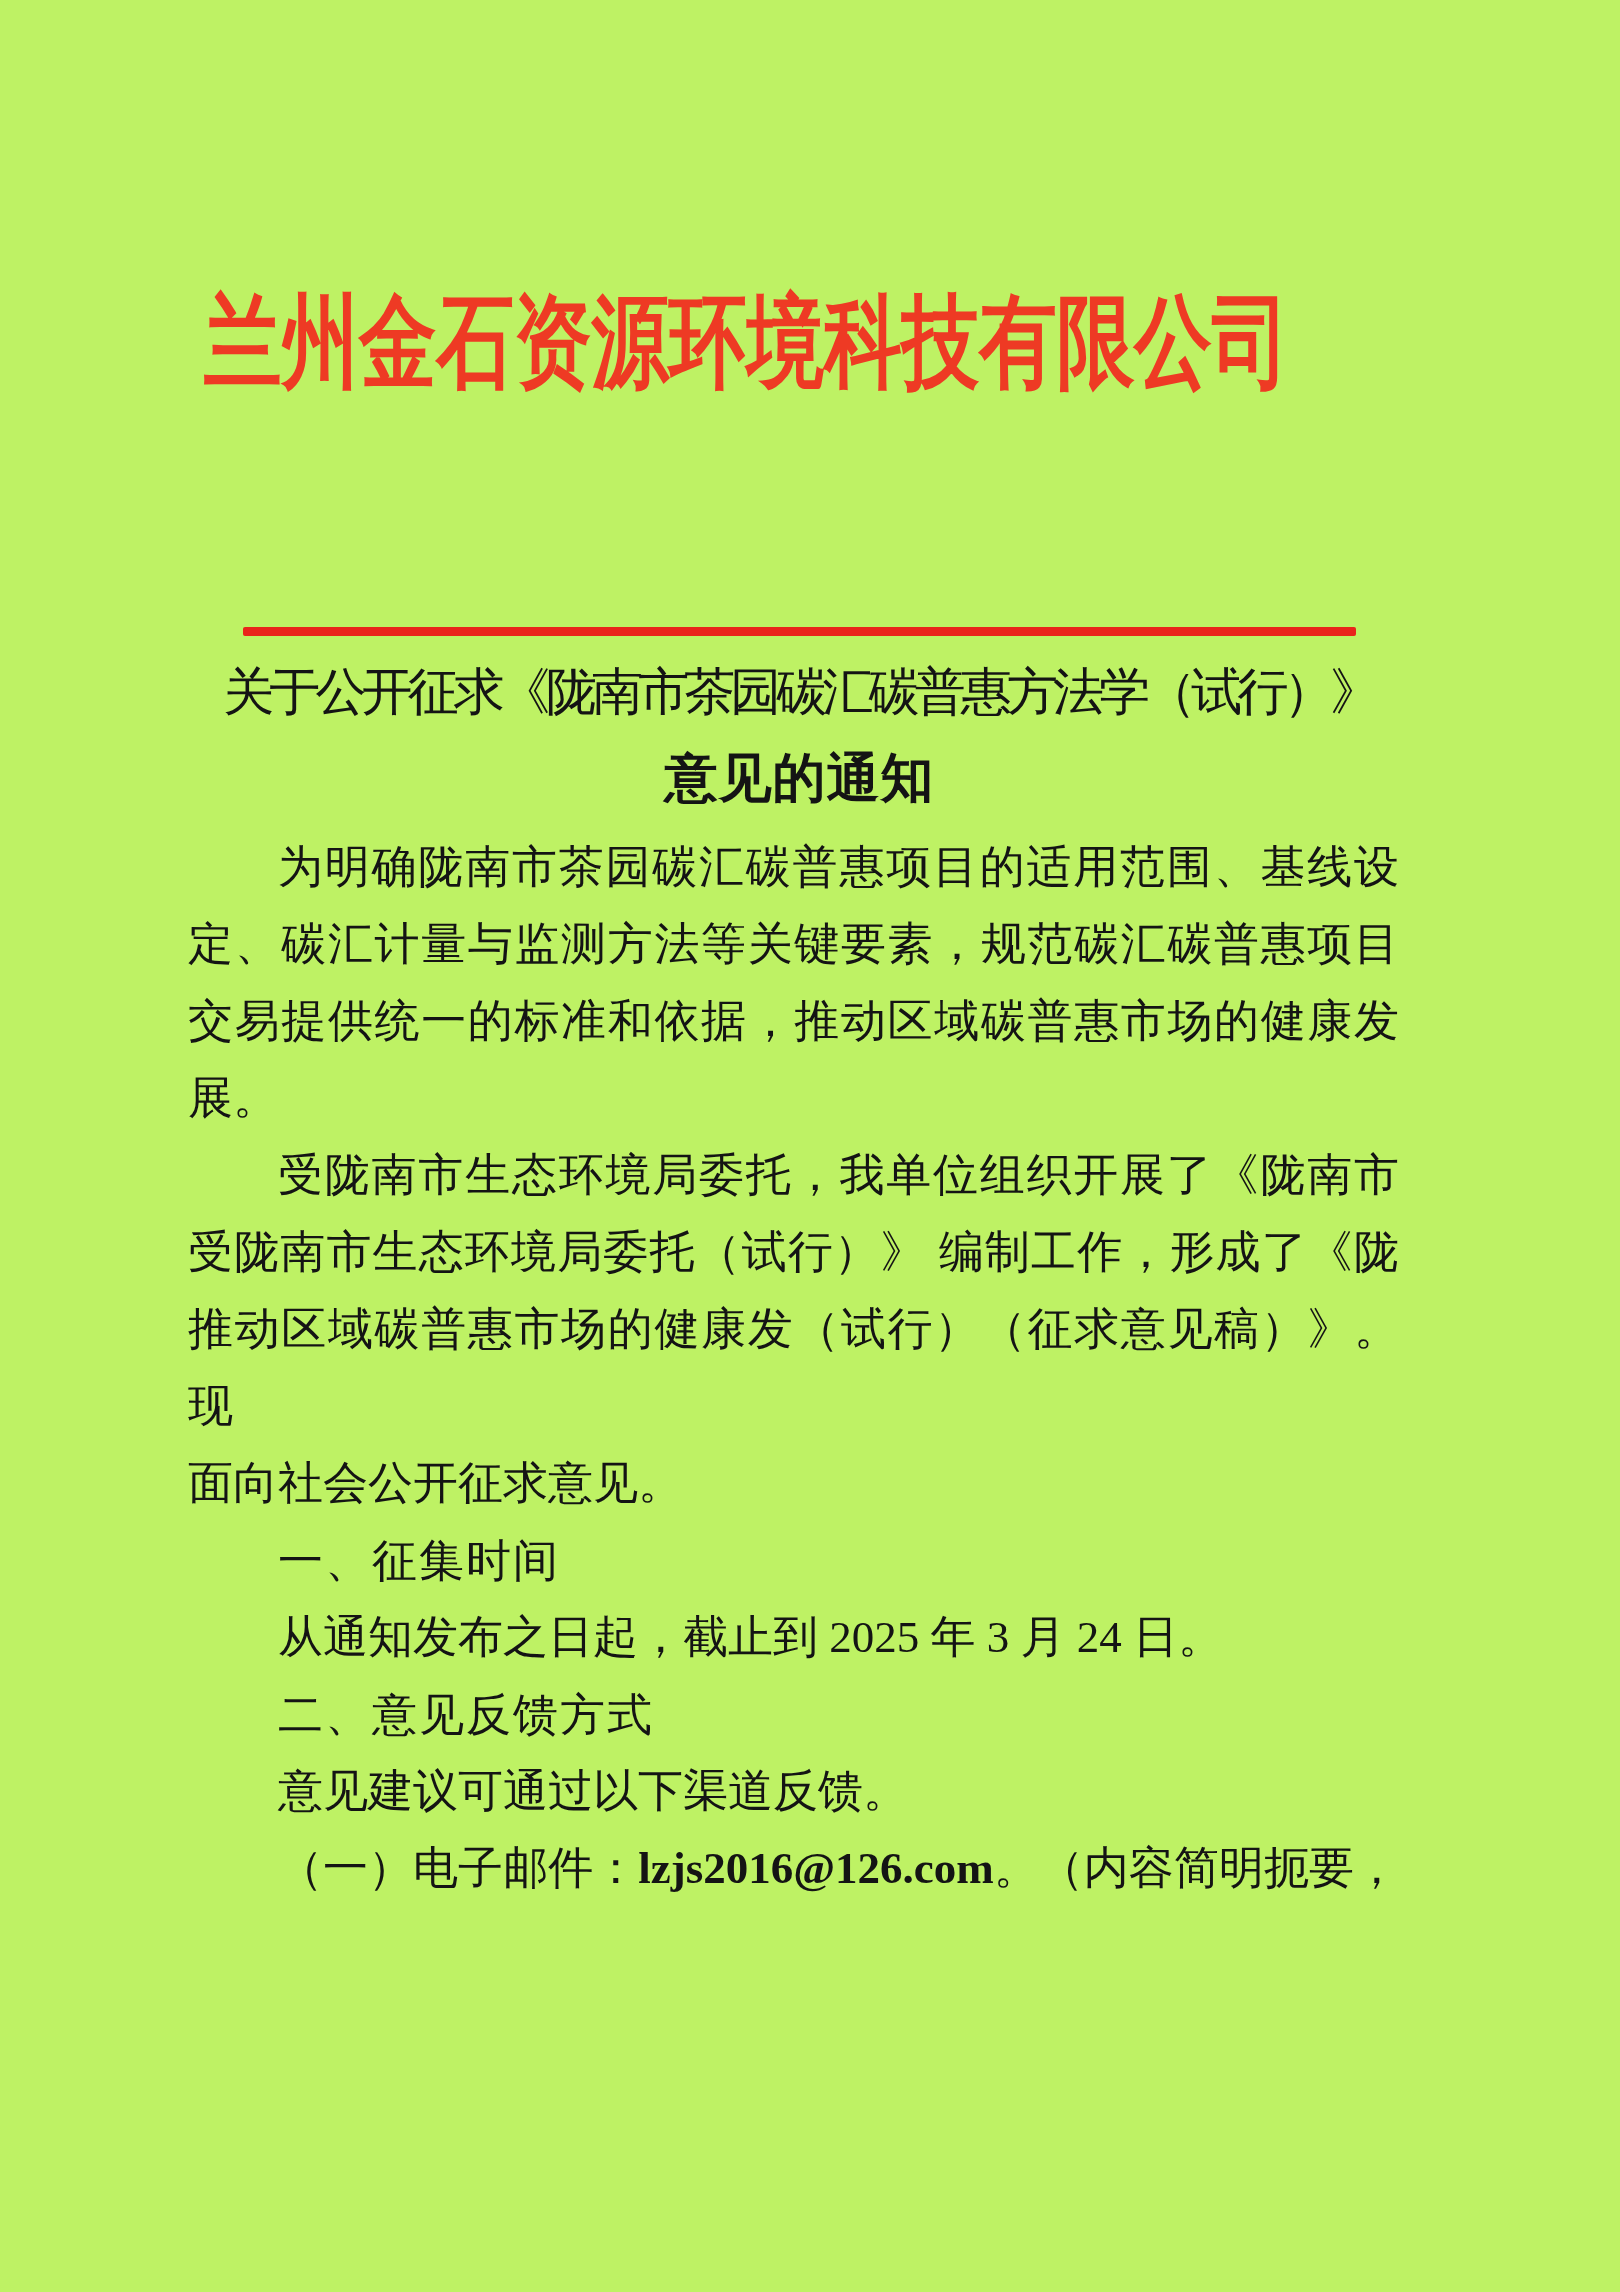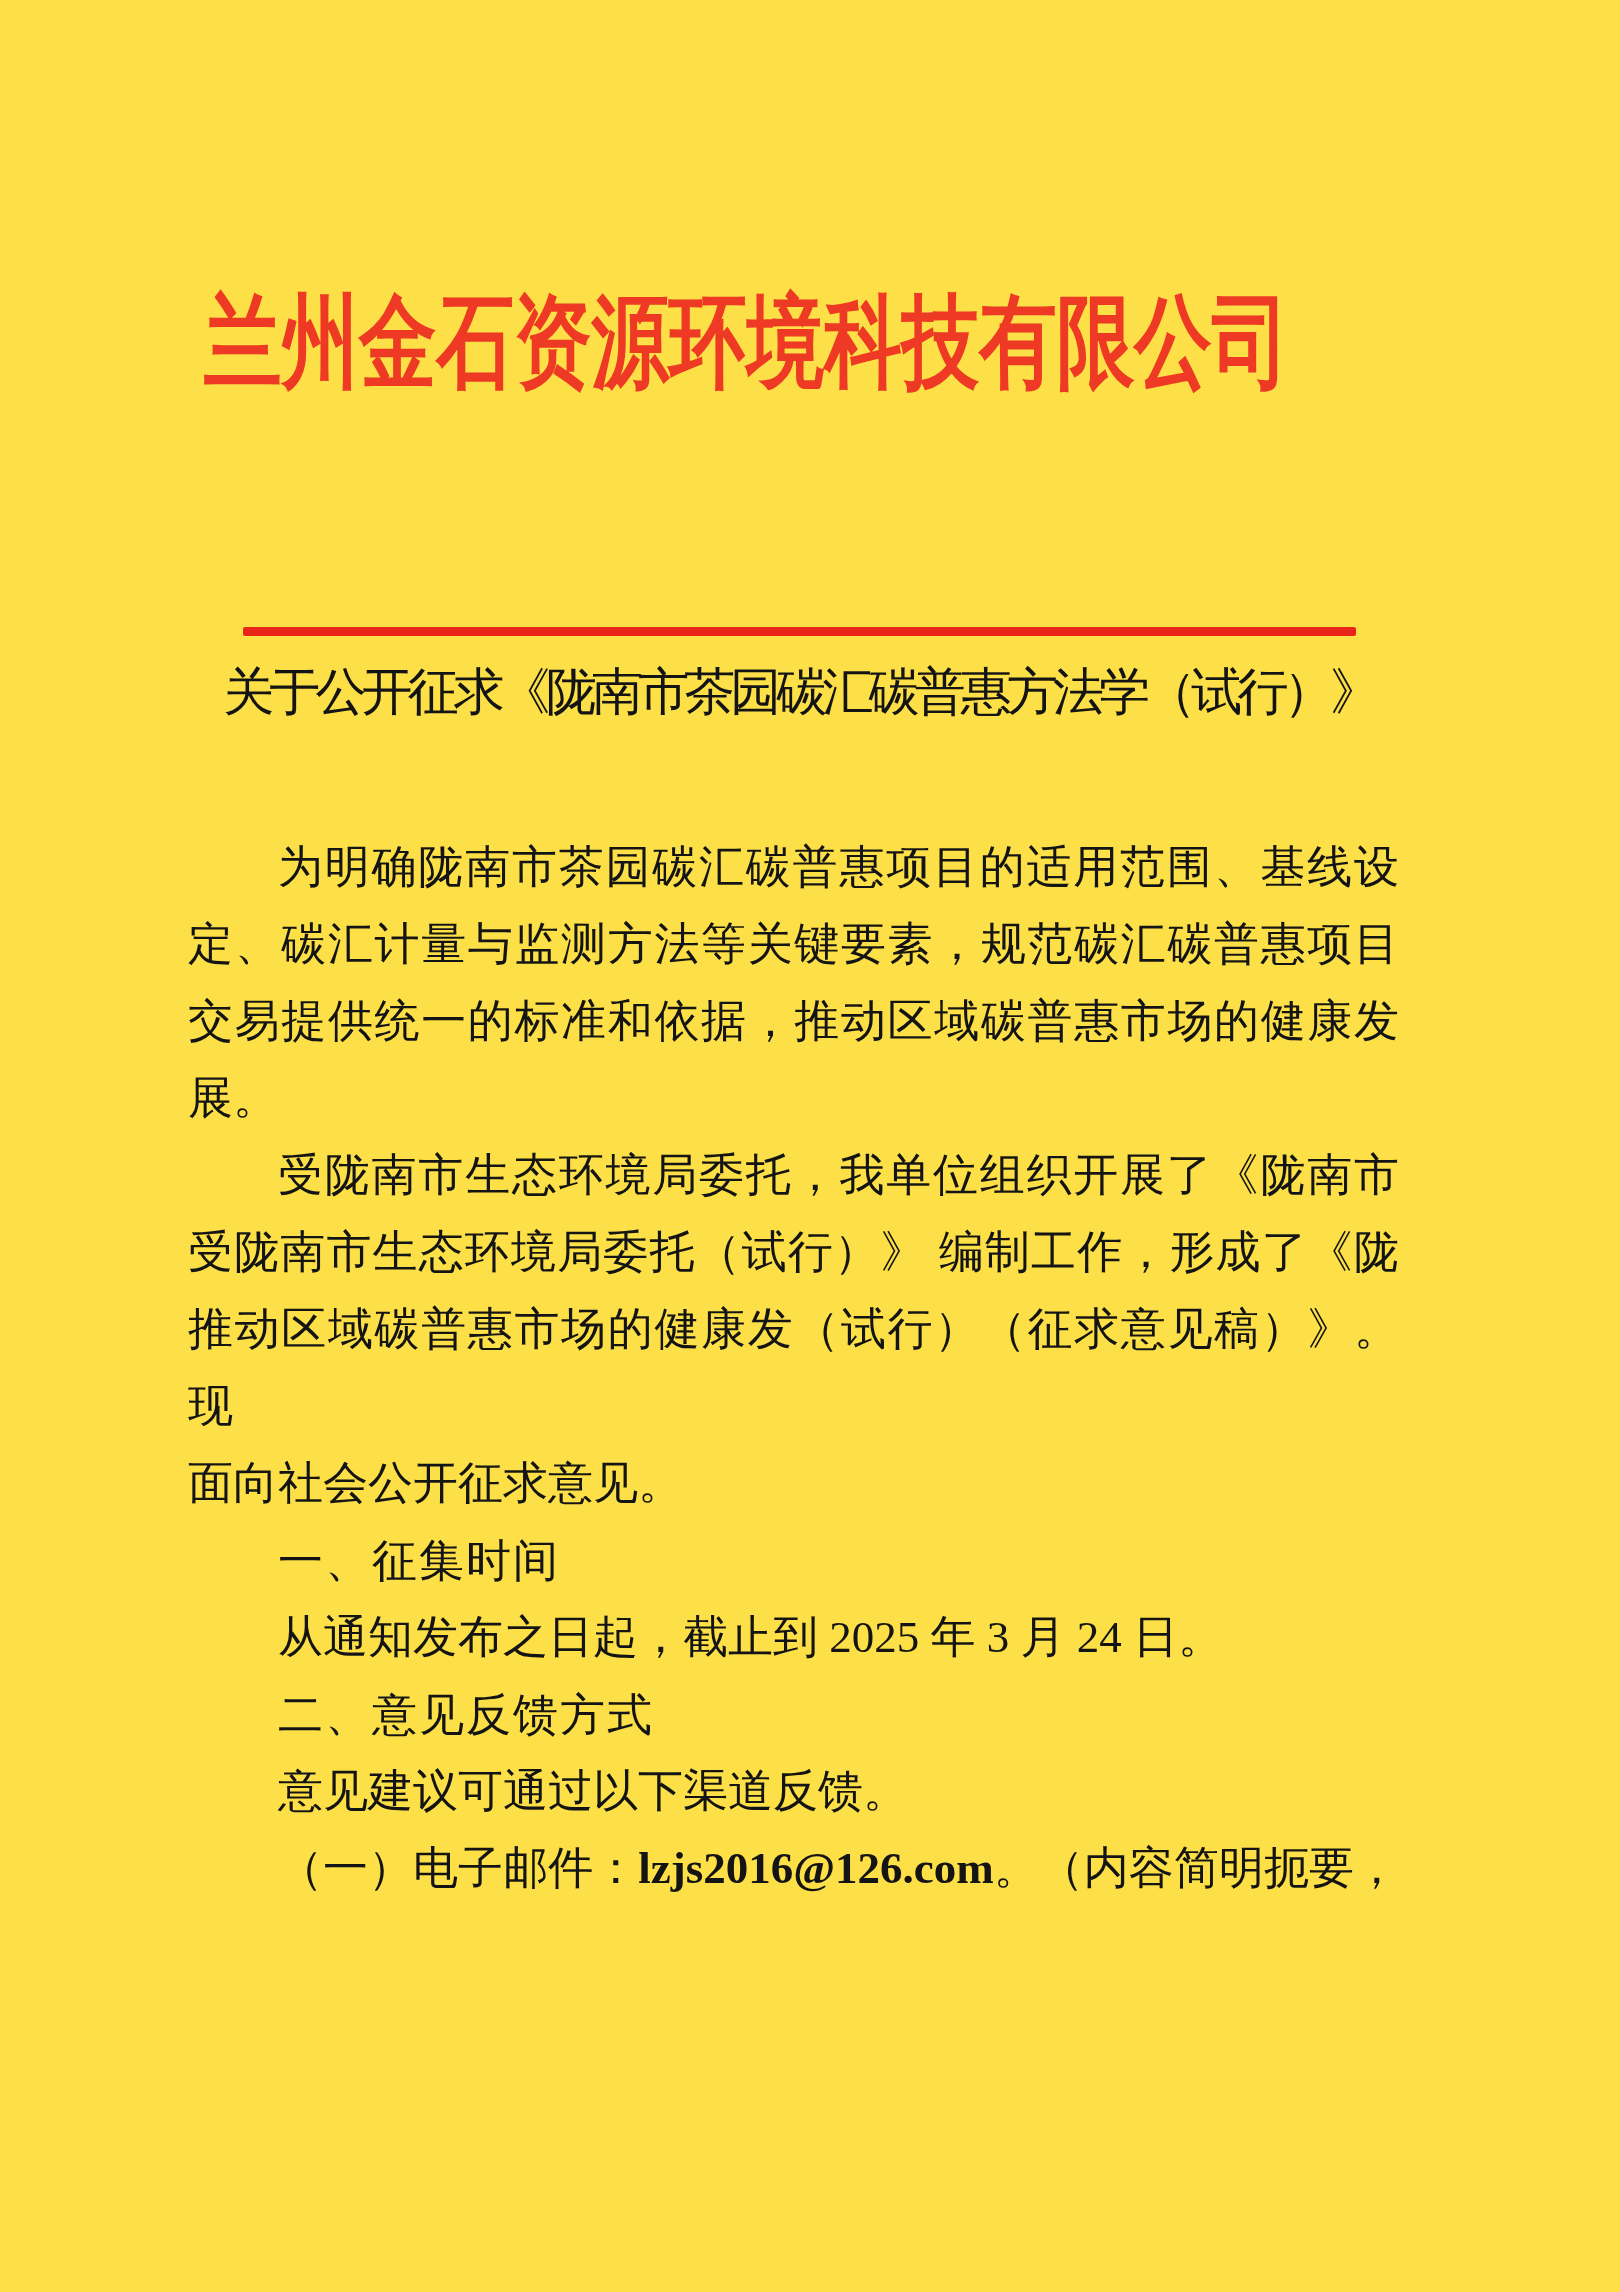--- a/index.html
+++ b/index.html
@@ -5,21 +5,21 @@
   html, body {
     margin: 0;
     padding: 0;
     background: #e8e8e8;
   }
   .page {
     position: relative;
     width: 1620px;
     height: 2293px;
     margin: 0 auto;
-    background: #fde047;
+    background: #bef264;
     overflow: hidden;
     font-family: "Liberation Serif", "DejaVu Serif", serif;
     color: #141414;
   }
   
   .letterhead {
     position: absolute;
     left: 204px;
     top: 282px;
     font-size: 102px;
@@ -96,20 +96,21 @@
 <body>
 
 <div class="page">
 
   <div class="letterhead" style="color:#ee3a24;">兰州金石资源环境科技有限公司</div>
 
   <div class="rule" style="background:#e9251a;"></div>
 
   <div class="title-block">
     <div class="title-line1">关于公开征求《陇南市茶园碳汇碳普惠方法学（试行）》</div>
+    <div class="title-line2">意见的通知</div>
   </div>
 
   <div class="body-text">
     <div class="line fill indent">为明确陇南市茶园碳汇碳普惠项目的适用范围、基线设</div>
     <div class="line fill">定、碳汇计量与监测方法等关键要素，规范碳汇碳普惠项目</div>
     <div class="line fill">交易提供统一的标准和依据，推动区域碳普惠市场的健康发</div>
     <div class="line">展。</div>
     <div class="line fill indent">受陇南市生态环境局委托，我单位组织开展了《陇南市</div>
     <div class="line fill">受陇南市生态环境局委托（试行）》 编制工作，形成了《陇</div>
     <div class="line fill">推动区域碳普惠市场的健康发（试行）（征求意见稿）》。现</div>

